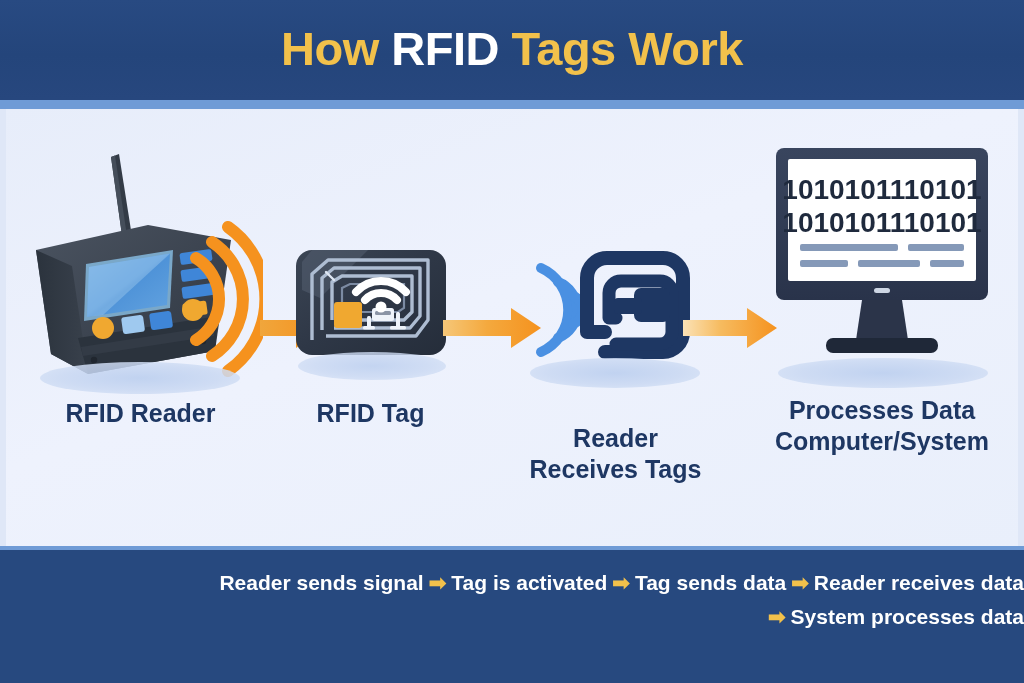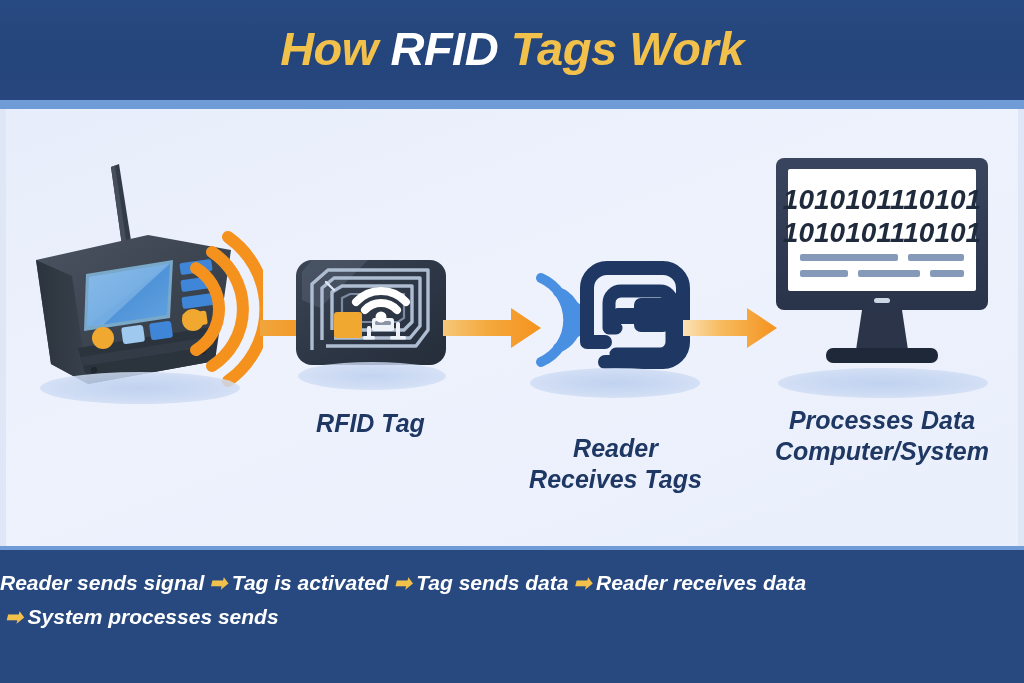--- a/index.html
+++ b/index.html
@@ -10,21 +10,20 @@
   body {
     font-family: "Liberation Sans", sans-serif;
   }
   .poster {
     position: relative;
     width: 1024px;
     height: 683px;
     overflow: hidden;
     background: #eaf0fb;
     box-sizing: border-box;
-    font-style: italic;
   }
 
   
   .header {
     position: absolute;
     left: 0; top: 0;
     width: 1024px;
     height: 100px;
     background: linear-gradient(180deg, #284a82 0%, #24457b 55%, #27477e 100%);
   }
@@ -80,39 +79,39 @@
     position: absolute;
     left: 0; top: 546px;
     width: 1024px;
     height: 4px;
     background: #6f9bd6;
   }
   .footer-line {
     position: absolute;
     left: 0;
     width: 1024px;
-    text-align: left;
+    text-align: right;
     color: #ffffff;
     font-size: 21px;
     font-weight: bold;
     white-space: nowrap;
   }
   .footer-line.l1 { top: 571px; }
   .footer-line.l2 { top: 605px; }
   .f-arrow {
     color: #f2c14b;
     font-size: 21px;
     padding: 0 5px;
     display: inline-block;
   }
 
   
   .stage {
     position: absolute;
-    top: 150px;
+    top: 140px;
     height: 360px;
   }
   .stage-icon {
     position: absolute;
     left: 0; top: 0;
     width: 100%;
     height: 250px;
   }
   .stage-label {
     position: absolute;
@@ -196,20 +195,23 @@
         <rect x="104" y="176" width="22" height="17" rx="3" fill="#9fc9ef" transform="rotate(-8 115 184)"></rect>
         <rect x="132" y="172" width="22" height="17" rx="3" fill="#3f86d8" transform="rotate(-8 143 180)"></rect>
         <circle cx="175" cy="170" r="11" fill="#f0a830"></circle>
 
         <g fill="none" stroke="#f5921e" stroke-linecap="round">
           <path d="M 178 118 A 48 48 0 0 1 178 200" stroke-width="12"></path>
           <path d="M 194 102 A 68 68 0 0 1 194 216" stroke-width="12"></path>
           <path d="M 210 87 A 88 88 0 0 1 210 231" stroke-width="12"></path>
         </g>
       </svg>
+    </div>
+    <div class="stage-label" style="top:258px;">
+      <div>RFID Reader</div>
     </div>
   </div>
 
   <div class="arrow-wrap" style="left:258px; top:305px;">
     <svg width="68" height="46" viewBox="0 0 68 46">
       <defs>
         <linearGradient id="ar1" x1="0" y1="0" x2="1" y2="0">
           <stop offset="0%" stop-color="#f0a63c"></stop>
           <stop offset="100%" stop-color="#f5921e"></stop>
         </linearGradient>
@@ -357,15 +359,15 @@
       <div>Processes Data</div>
       <div>Computer/System</div>
     </div>
   </div>
 
   <div class="footer"></div>
   <div class="footer-rule"></div>
 
   <div class="footer-line l1"><span>Reader sends signal</span><span class="f-arrow">➡</span><span>Tag is activated</span><span class="f-arrow">➡</span><span>Tag sends data</span><span class="f-arrow">➡</span><span>Reader receives data</span></div>
 
-  <div class="footer-line l2"><span class="f-arrow">➡</span><span>System processes sends</span></div>
+  <div class="footer-line l2"><span class="f-arrow">➡</span><span>System processes data</span></div>
 
 </div>
 
 </body></html>

